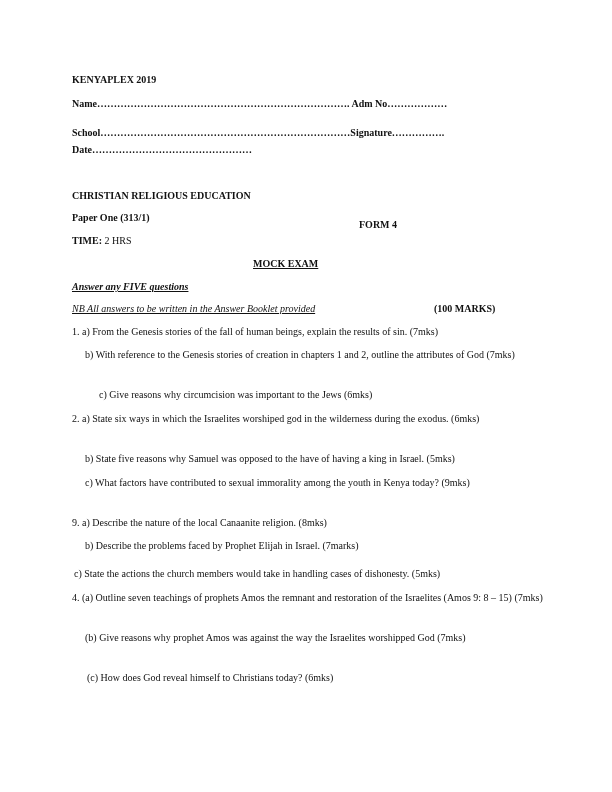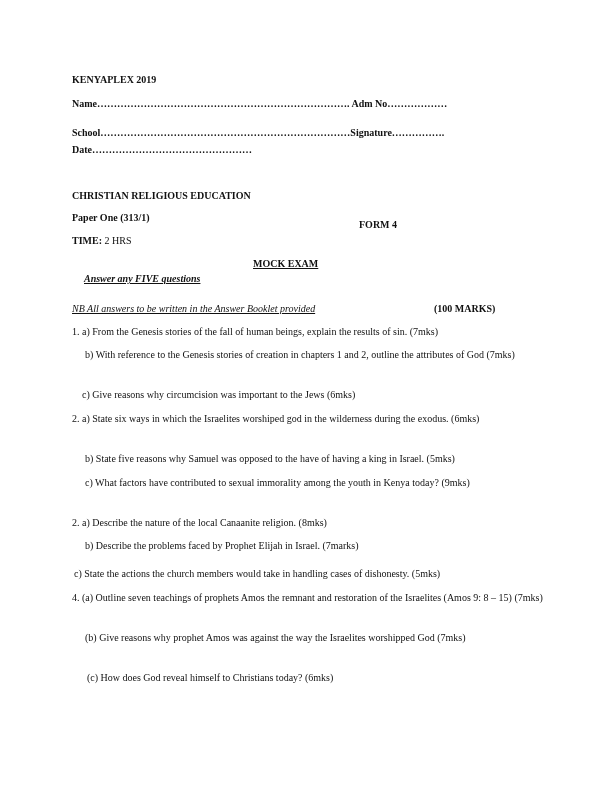--- a/index.html
+++ b/index.html
@@ -21,33 +21,33 @@
   <div class="line b" style="left:72px;top:120px;margin-top:6px;">School…………………………………………………………………Signature…………….</div>
   <div class="line b" style="left:72px;top:143px;">Date…………………………………………</div>
 
   <div class="line b" style="left:72px;top:189px;font-family:Liberation Serif, serif;">CHRISTIAN RELIGIOUS EDUCATION</div>
   <div class="line b" style="left:72px;top:211px;">Paper One (313/1)</div>
   <div class="line b" style="left:359px;top:218px;">FORM 4</div>
   <div class="line" style="left:72px;top:234px;">
     <span class="b">TIME:</span><span> 2 HRS</span>
   </div>
   <div class="line b u" style="left:253px;top:257px;">MOCK EXAM</div>
-  <div class="line b i u" style="left:72px;top:272px;margin-left:12px;">Answer any FIVE questions</div>
+  <div class="line b i u" style="left:72px;top:280px;">Answer any FIVE questions</div>
   <div class="line i u" style="left:72px;top:302px;">NB All answers to be written in the Answer Booklet provided</div>
   <div class="line b" style="left:434px;top:302px;">(100 MARKS)</div>
 
   <div class="line" style="left:72px;top:325px;">1. a) From the Genesis stories of the fall of human beings, explain the results of sin. (7mks)</div>
   <div class="line wrap" style="left:85px;top:348px;width:460px;">b) With reference to the Genesis stories of creation in chapters 1 and 2, outline the attributes of God (7mks)</div>
-  <div class="line" style="left:82px;top:388px;">c) Give reasons why circumcision was important to the Jews (6mks)</div>
+  <div class="line" style="left:99px;top:388px;">c) Give reasons why circumcision was important to the Jews (6mks)</div>
 
   <div class="line wrap" style="left:72px;top:412px;width:468px;text-indent:0;padding-left:13px;text-indent:-13px;">2. a) State six ways in which the Israelites worshiped god in the wilderness during the exodus. (6mks)</div>
   <div class="line" style="left:85px;top:452px;">b) State five reasons why Samuel was opposed to the have of having a king in Israel. (5mks)</div>
   <div class="line wrap" style="left:85px;top:476px;width:440px;">c) What factors have contributed to sexual immorality among the youth in Kenya today? (9mks)</div>
 
-  <div class="line" style="left:72px;top:516px;">2. a) Describe the nature of the local Canaanite religion. (8mks)</div>
+  <div class="line" style="left:72px;top:516px;">9. a) Describe the nature of the local Canaanite religion. (8mks)</div>
   <div class="line" style="left:85px;top:539px;">b) Describe the problems faced by Prophet Elijah in Israel. (7marks)</div>
   <div class="line" style="left:74px;top:567px;">c) State the actions the church members would take in handling cases of dishonesty. (5mks)</div>
 
   <div class="line wrap" style="left:72px;top:591px;width:470px;padding-left:13px;text-indent:-13px;">4. (a) Outline seven teachings of prophets Amos the remnant and restoration of the  Israelites (Amos 9: 8 – 15) (7mks)</div>
   <div class="line wrap" style="left:85px;top:631px;width:440px;">(b) Give reasons why prophet Amos was against the way the Israelites worshipped God (7mks)</div>
   <div class="line" style="left:87px;top:671px;">(c) How does God reveal himself to Christians today? (6mks)</div>
 
 </div>
 
 </body></html>

